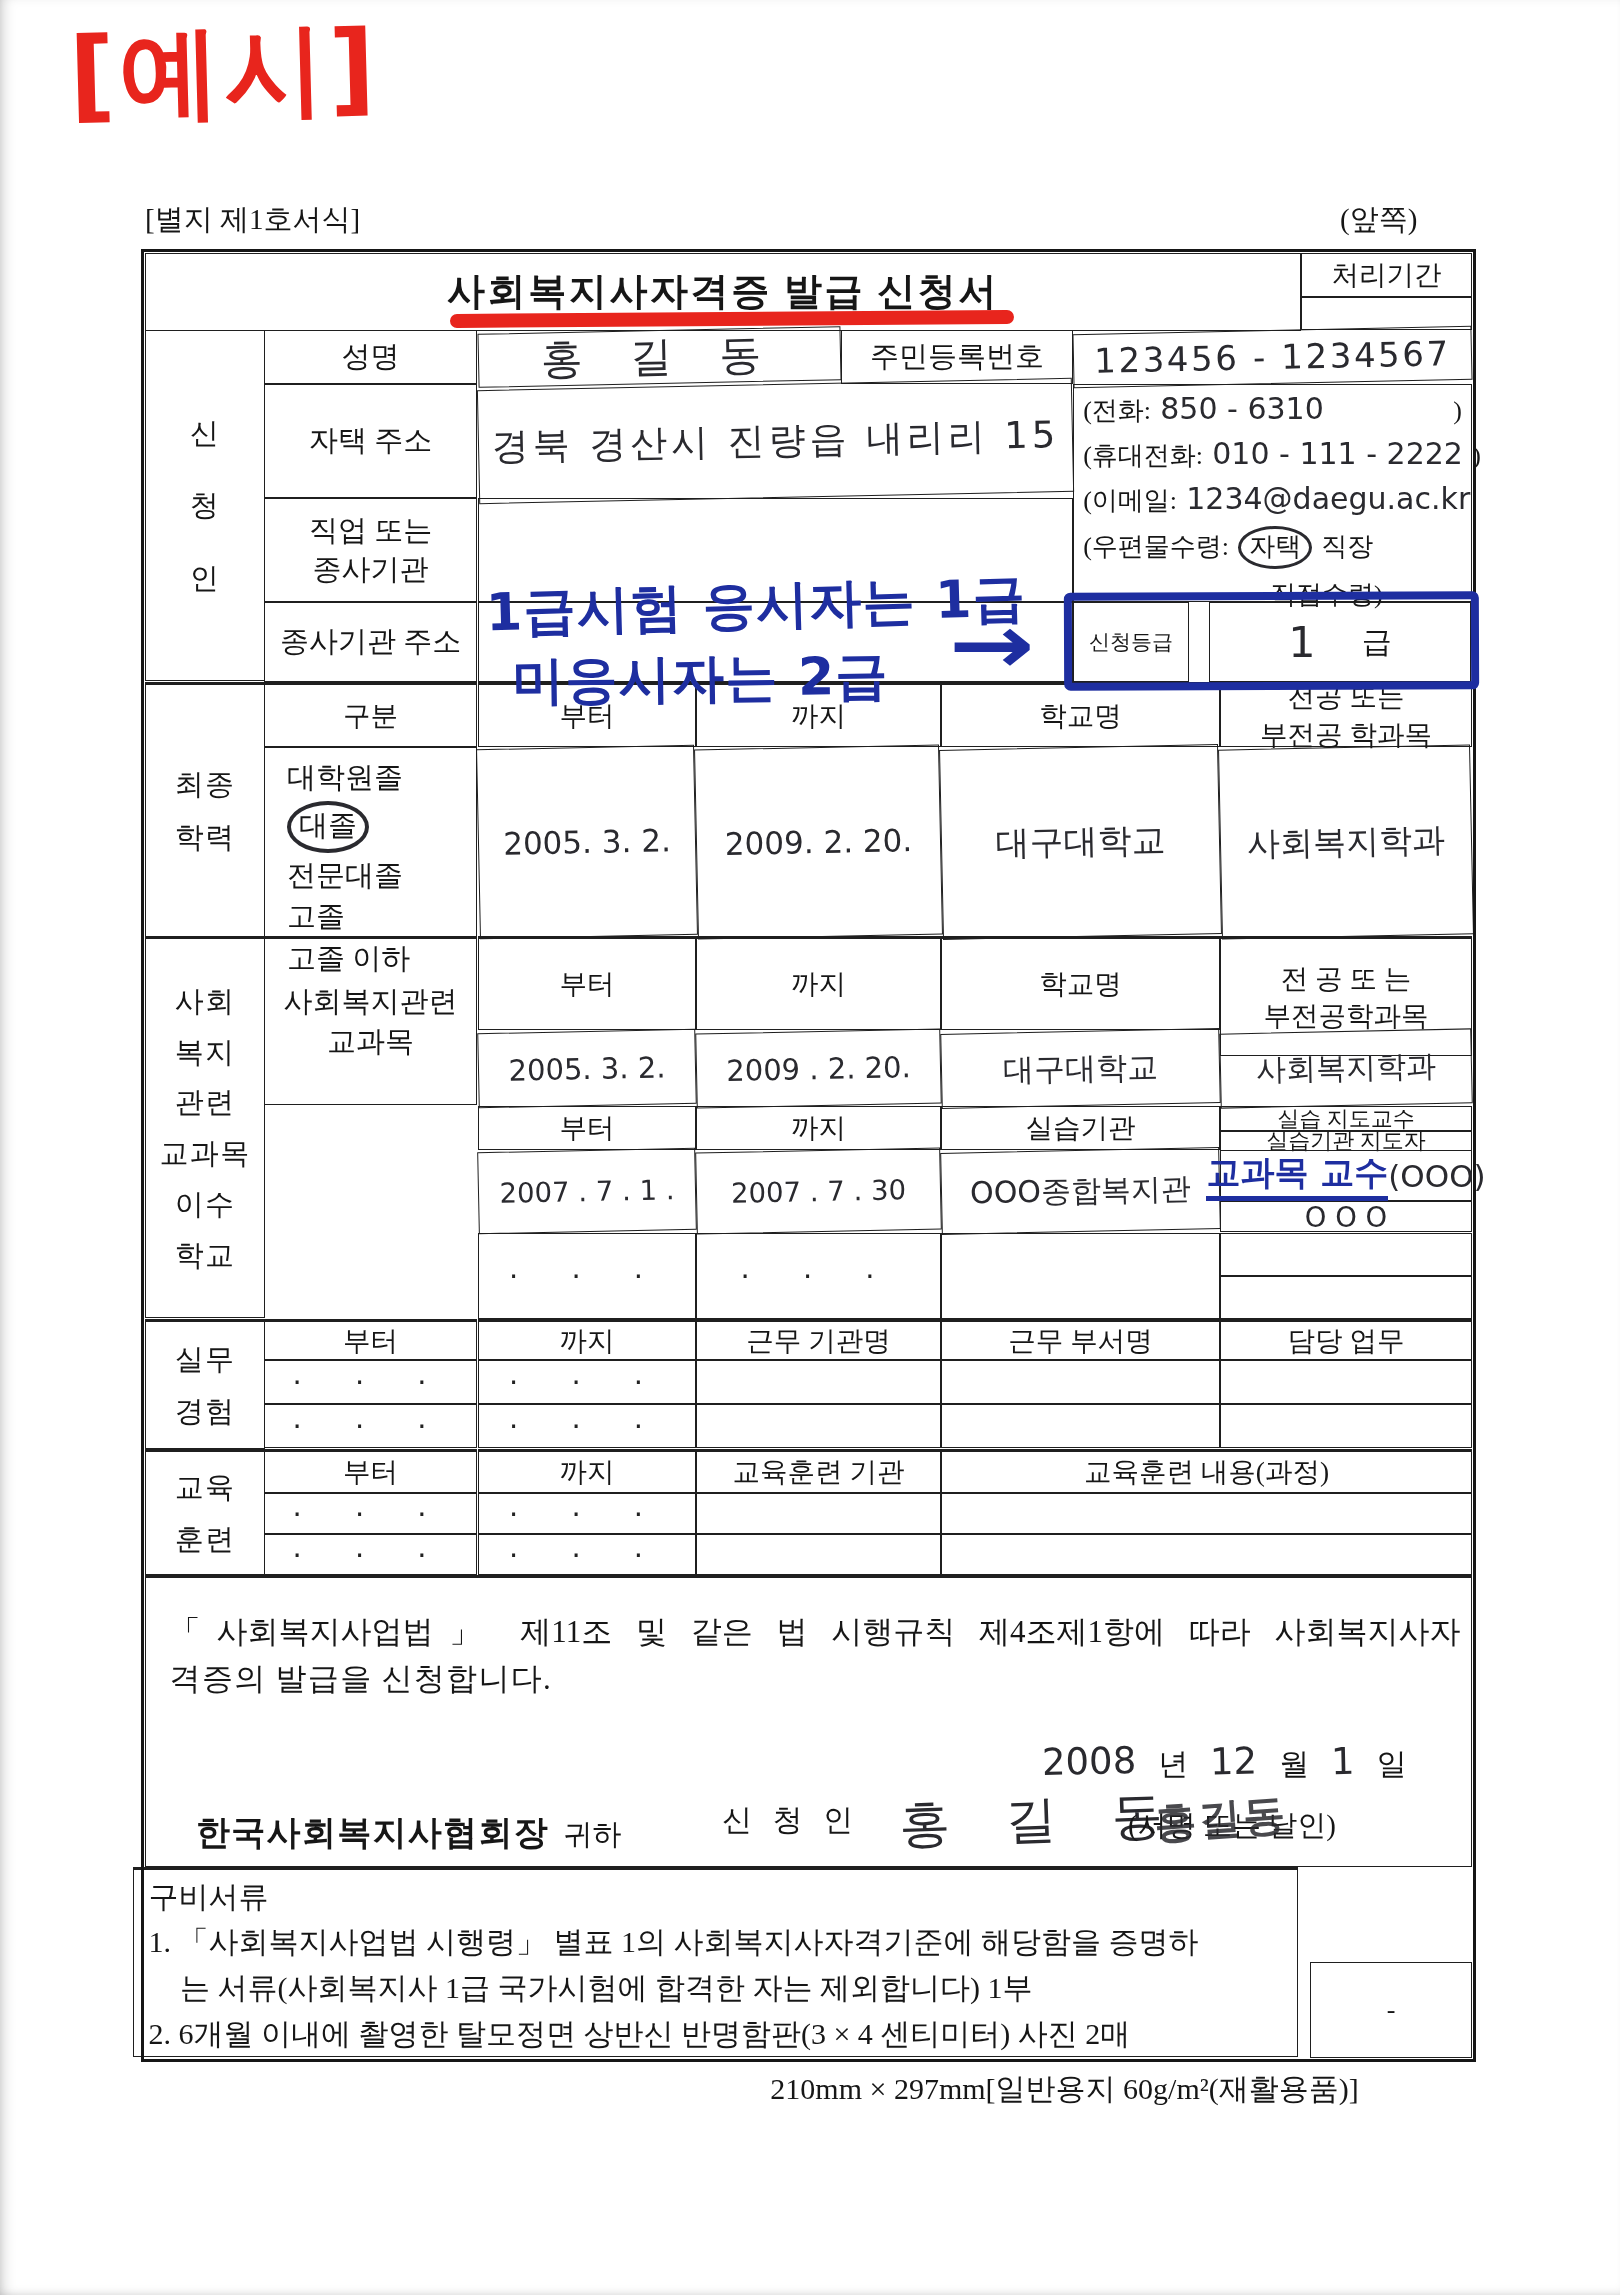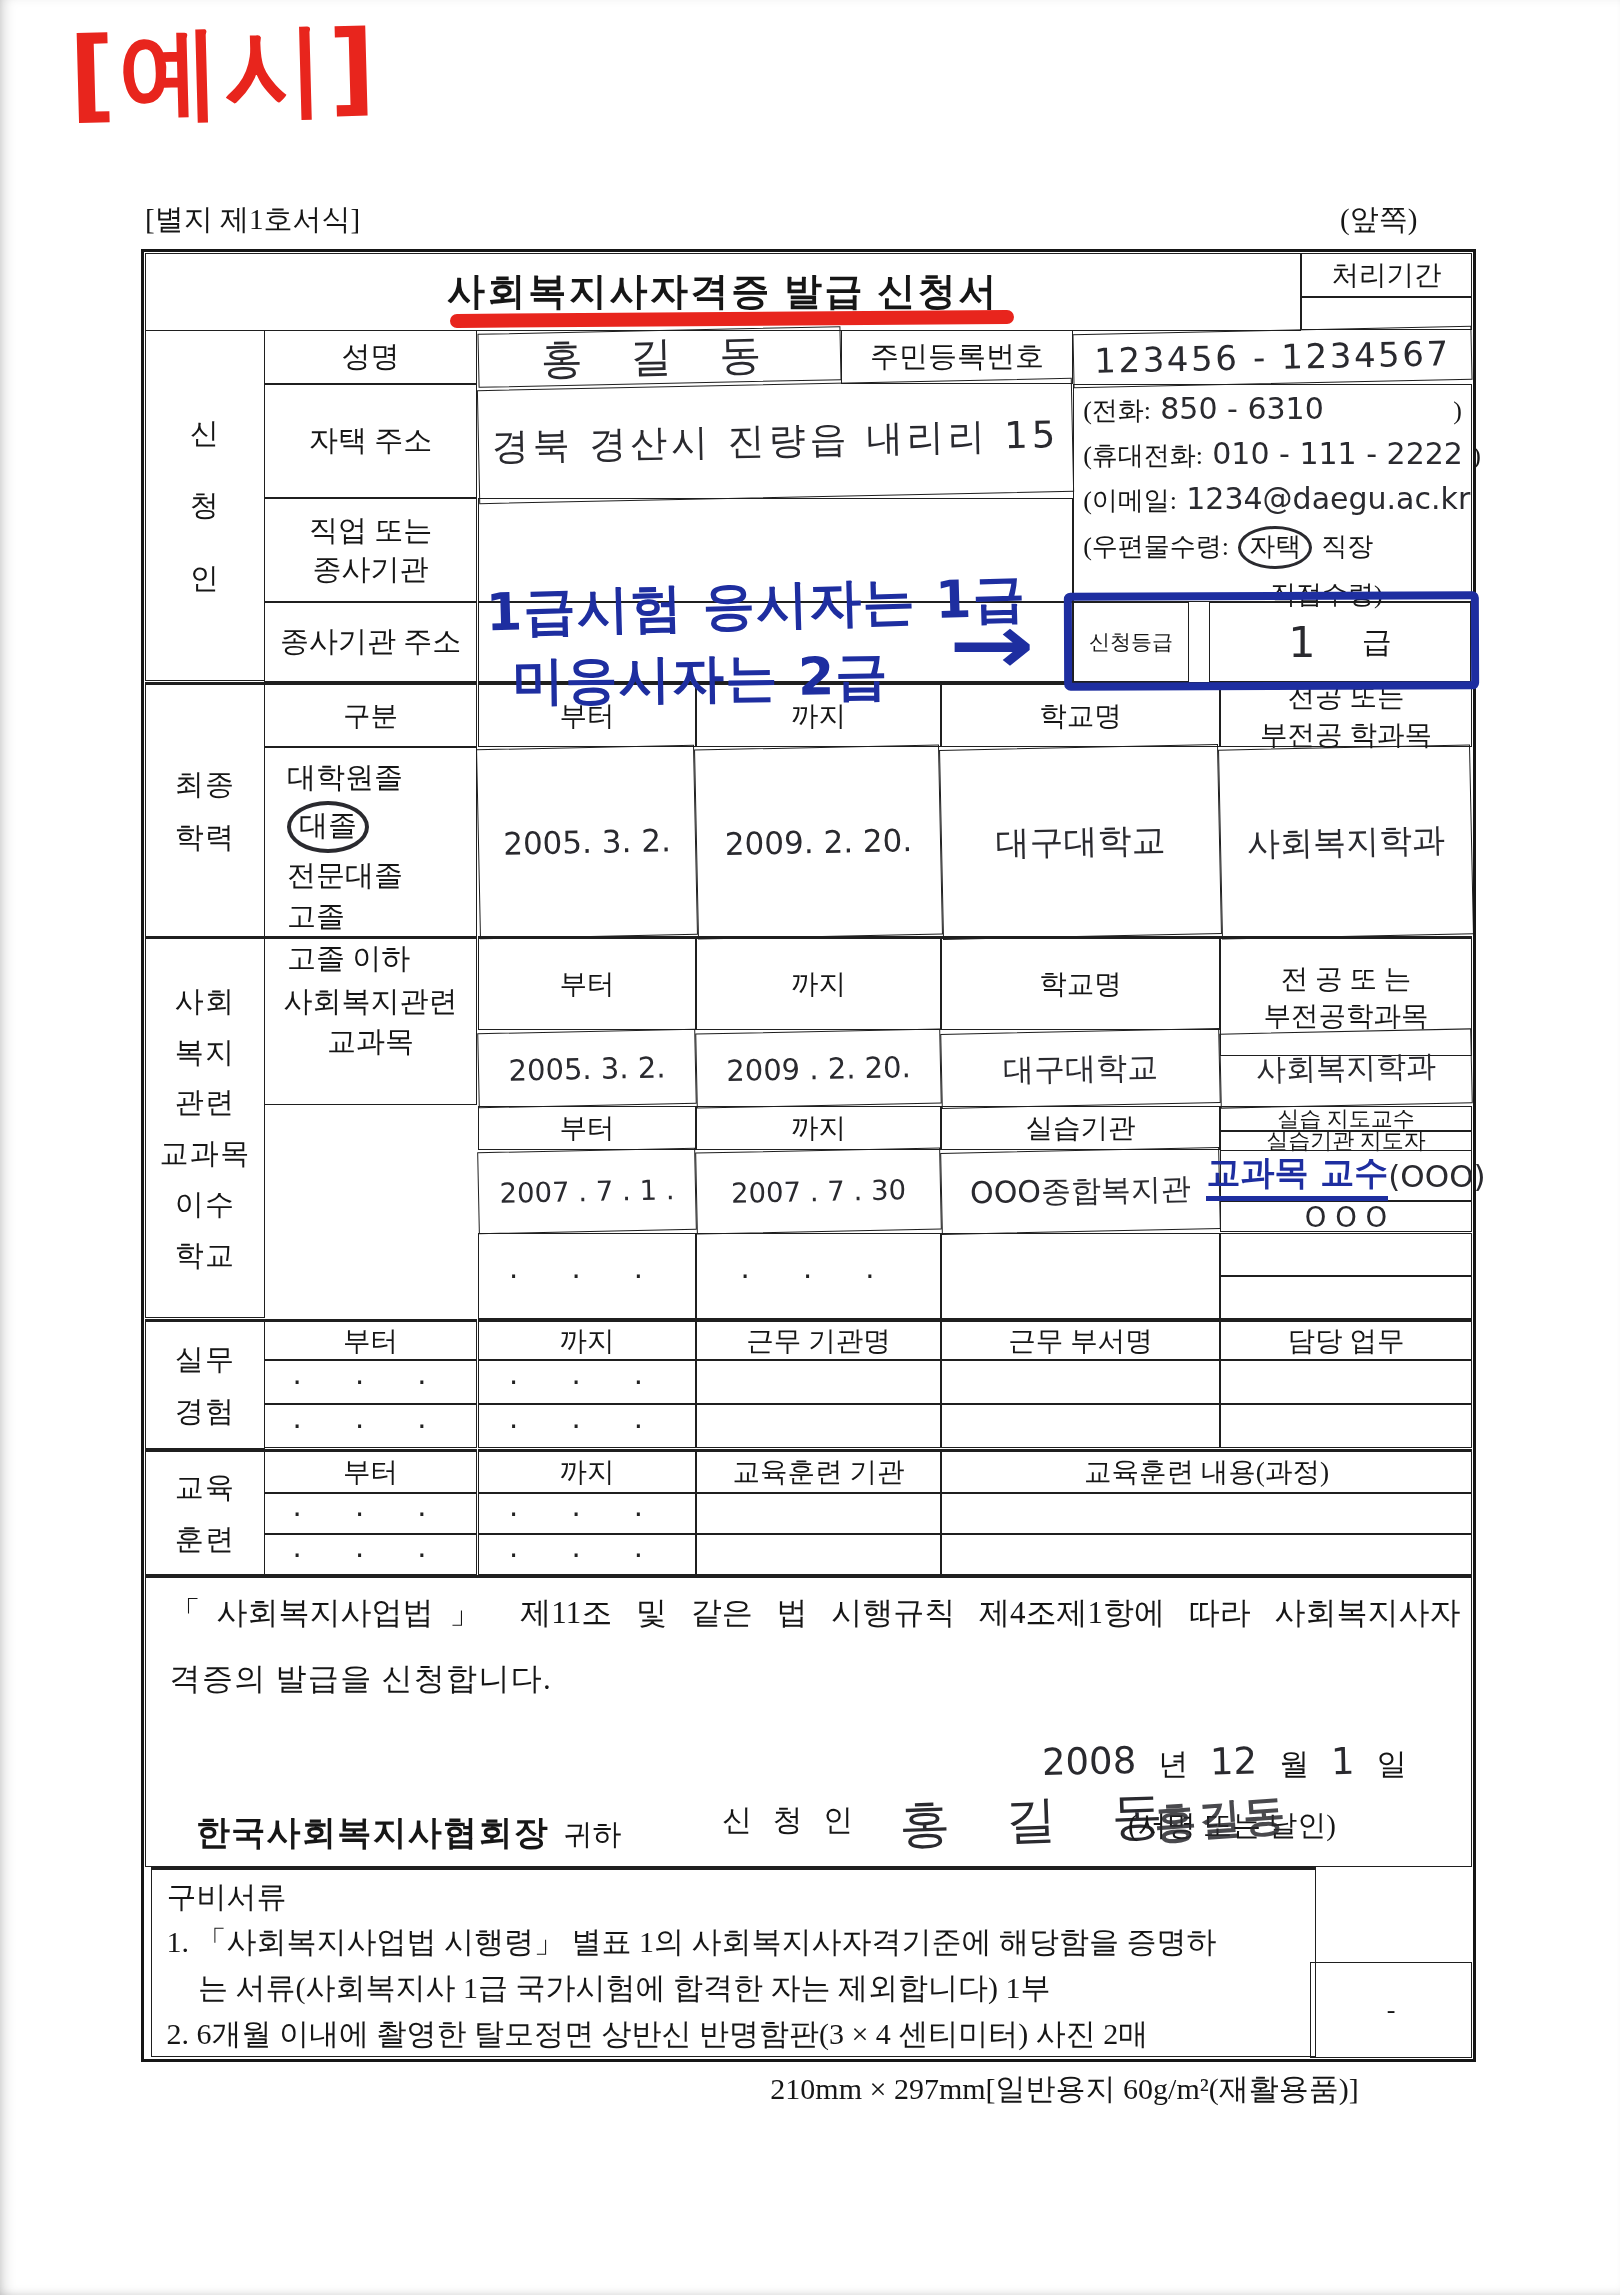--- a/index.html
+++ b/index.html
@@ -30,21 +30,21 @@
           font-family:"DejaVu Sans",sans-serif; color:#222; font-size:29px; letter-spacing:22px; }
 
   .contact-line { display:flex; align-items:baseline; gap:9.2px; font-size:26px; padding:3.9px 9.2px; white-space:nowrap; }
   .contact-line .hw { font-size:30px; }
 
   .circle-pen { border:3.9px solid #2a2a2f; border-radius:50%; padding:0 7.9px 2.6px 7.9px; display:inline-block; }
 
   .cat-list { font-size:29px; line-height:1.42; padding:9.2px 0 0 22px; }
 
   .annot { position:absolute; z-index:6; }
-  .justify-line { text-align:justify; text-align-last:justify; }
+  .justify-line { text-align:justify; text-align-last:justify;margin-top:19px; }
 </style>
 </head>
 <body>
 
 <div class="page">
 
   <div class="annot" style="left:69px; top:5.2px; font-family:'DejaVu Sans',sans-serif; font-weight:bold;
               font-size:101px; color:#e8251d; letter-spacing:3.9px; transform:rotate(-1.5deg);">[예시]</div>
 
   <div style="position:absolute; left:145px; top:200px; font-size:29px;">[별지 제1호서식]</div>
@@ -229,21 +229,21 @@
     <div style="position:absolute; left:982px; top:228px; font-size:29px;">(서명 또는 날인)</div>
     <div class="hw" style="position:absolute; left:1008px; top:213px; font-size:42px; font-weight:bold; opacity:.85;
                 transform:rotate(-4deg); letter-spacing:2.6px;">홍길동</div>
 
     <div style="position:absolute; left:50px; bottom:10.5px; display:flex; align-items:baseline; gap:14.4px;">
       <span style="font-weight:bold; font-size:34px; letter-spacing:1.3px;">한국사회복지사협회장</span>
       <span style="font-size:29px;">귀하</span>
     </div>
   </div>
 
-  <div class="c thick" style="left:151px; top:1867px; width:1165px; height:190px; font-size:30px;">
+  <div class="c thick" style="left:133px; top:1867px; width:1165px; height:190px; font-size:30px;">
     <div style="position:absolute; left:14.4px; top:6.5px;">구비서류</div>
     <div style="position:absolute; left:14.4px; top:52px; white-space:nowrap;">1. 「사회복지사업법 시행령」  별표 1의 사회복지사자격기준에 해당함을 증명하</div>
     <div style="position:absolute; left:46px; top:98px; white-space:nowrap;">는 서류(사회복지사 1급 국가시험에 합격한 자는 제외합니다) 1부</div>
     <div style="position:absolute; left:14.4px; top:144px; white-space:nowrap;">2. 6개월 이내에 촬영한 탈모정면 상반신 반명함판(3 × 4 센티미터) 사진 2매</div>
   </div>
   <div class="c lab" style="left:1310px; top:1962px; width:162px; height:96px; font-size:26px;">-</div>
 
   <div class="outer" style="left:141px; top:249px; width:1335px; height:1813px;"></div>
 
   <div style="position:absolute; left:654px; top:2069px; width:821px; text-align:center; font-size:30px;">210mm × 297mm[일반용지 60g/m²(재활용품)]</div>

